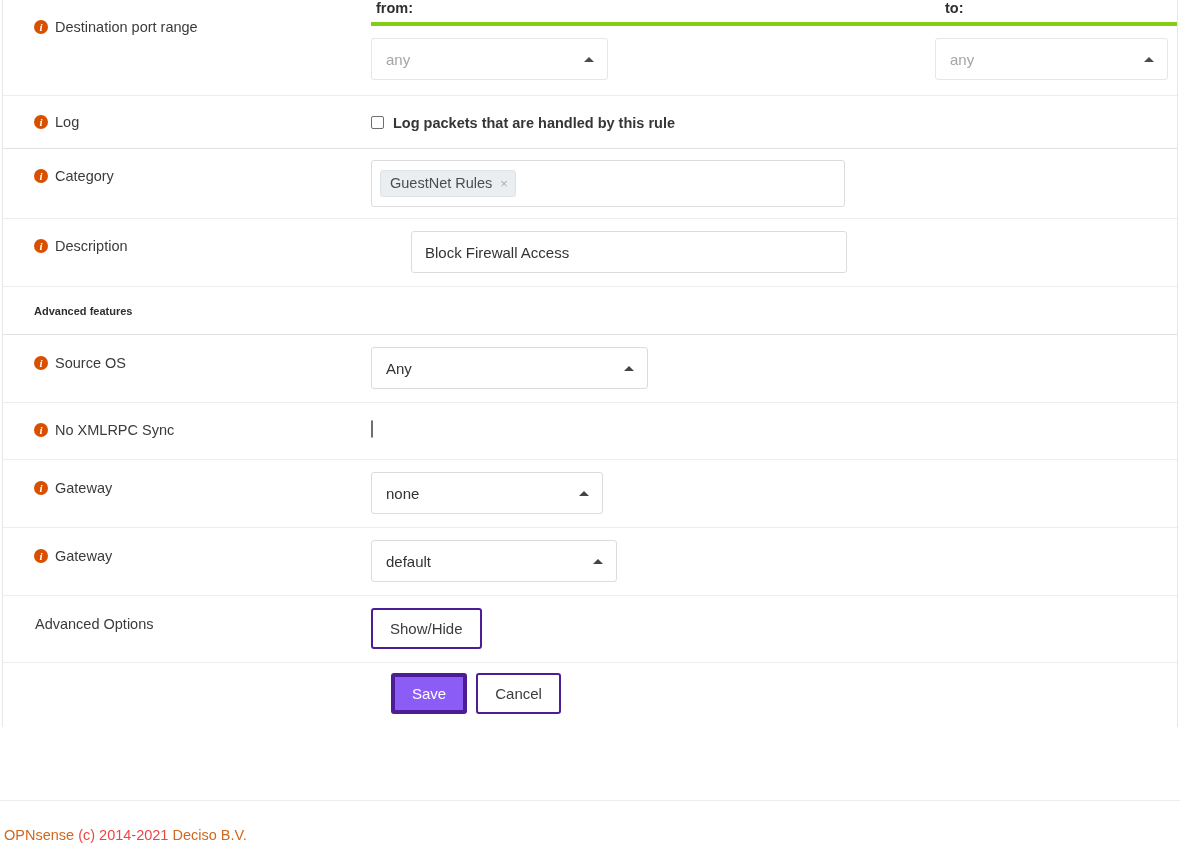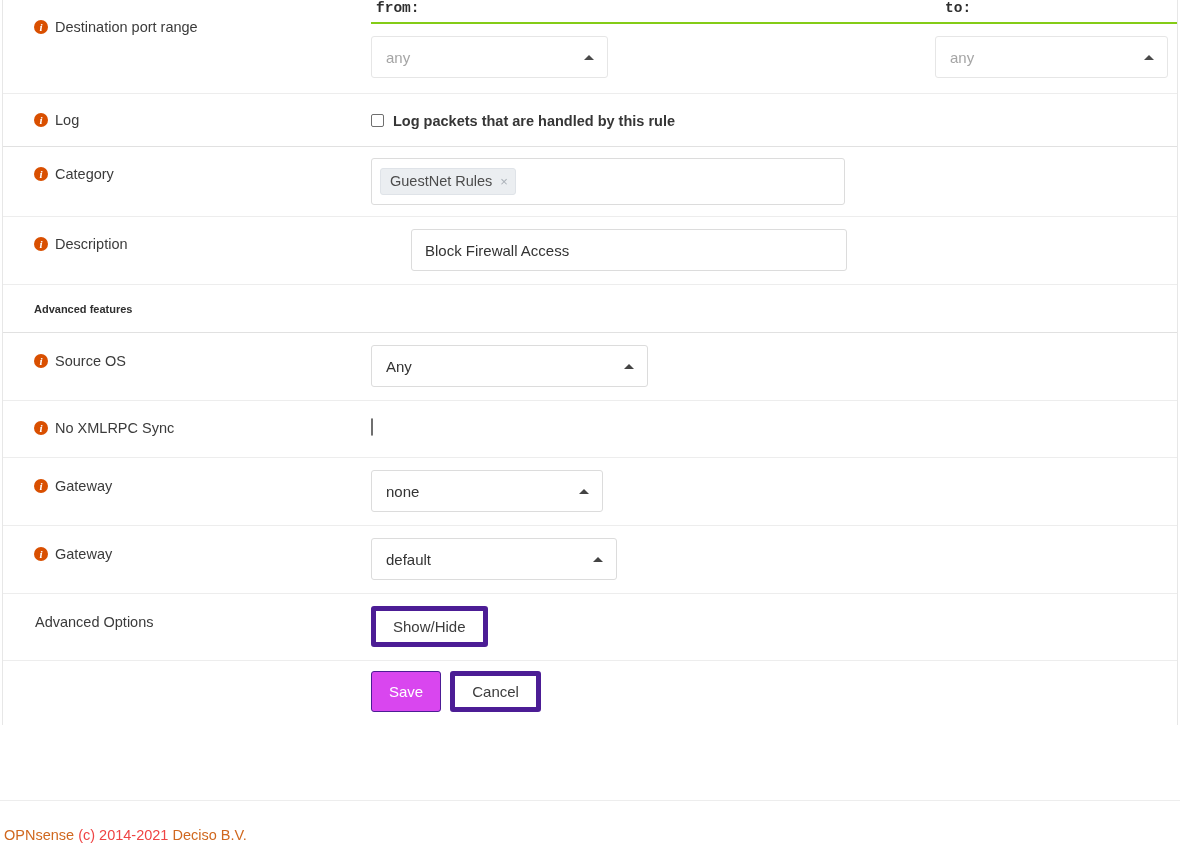--- a/index.html
+++ b/index.html
@@ -116,23 +116,22 @@
     border-left: 5px solid transparent;
     border-right: 5px solid transparent;
     border-bottom: 5px solid #444;
   }
   .sel.muted .caret { border-bottom-color: #4a4a4a; }
 
   
   .portrow { position: relative; }
   .port-head {
     display: flex;
-    border-bottom: 2px solid #84cc16;
+    border-bottom: 4px solid #84cc16;
     padding-bottom: 6px;
-    font-family: Liberation Mono, monospace;
   }
   .port-head .ph {
     font-weight: bold;
     font-size: 14.5px;
     color: #2f2f2f;
   }
   .ph-from { width: 564px; flex: 0 0 564px; padding-left: 5px; }
   .ph-to   { padding-left: 5px; }
   .port-body { display: flex; padding-top: 12px; padding-bottom: 15px; }
   .port-body .pb { }
@@ -229,27 +228,28 @@
     align-items: center;
     justify-content: center;
     box-sizing: border-box;
     height: 41px;
     padding: 0 17px;
     border-radius: 3px;
     font-family: "Liberation Sans", sans-serif;
     font-size: 15px;
     cursor: pointer;
     background: #fff;
-    border: 5px solid #4c1d95;
+    border: 2px solid #4c1d95;
     color: #3c3c3c;
   }
   .btn-primary {
-    background: #d946ef;
-    border: 1px solid #4c1d95;
+    background: #8b5cf6;
+    border: 4px solid #4c1d95;
     color: #ffffff;
+    margin-left: 20px;
   }
   .btn-row { display: flex; gap: 9px; padding: 10px 0 13px 0; }
 
   
   .footer {
     position: absolute;
     left: 0;
     top: 800px;
     width: 1180px;
     border-top: 1px solid #ededed;

